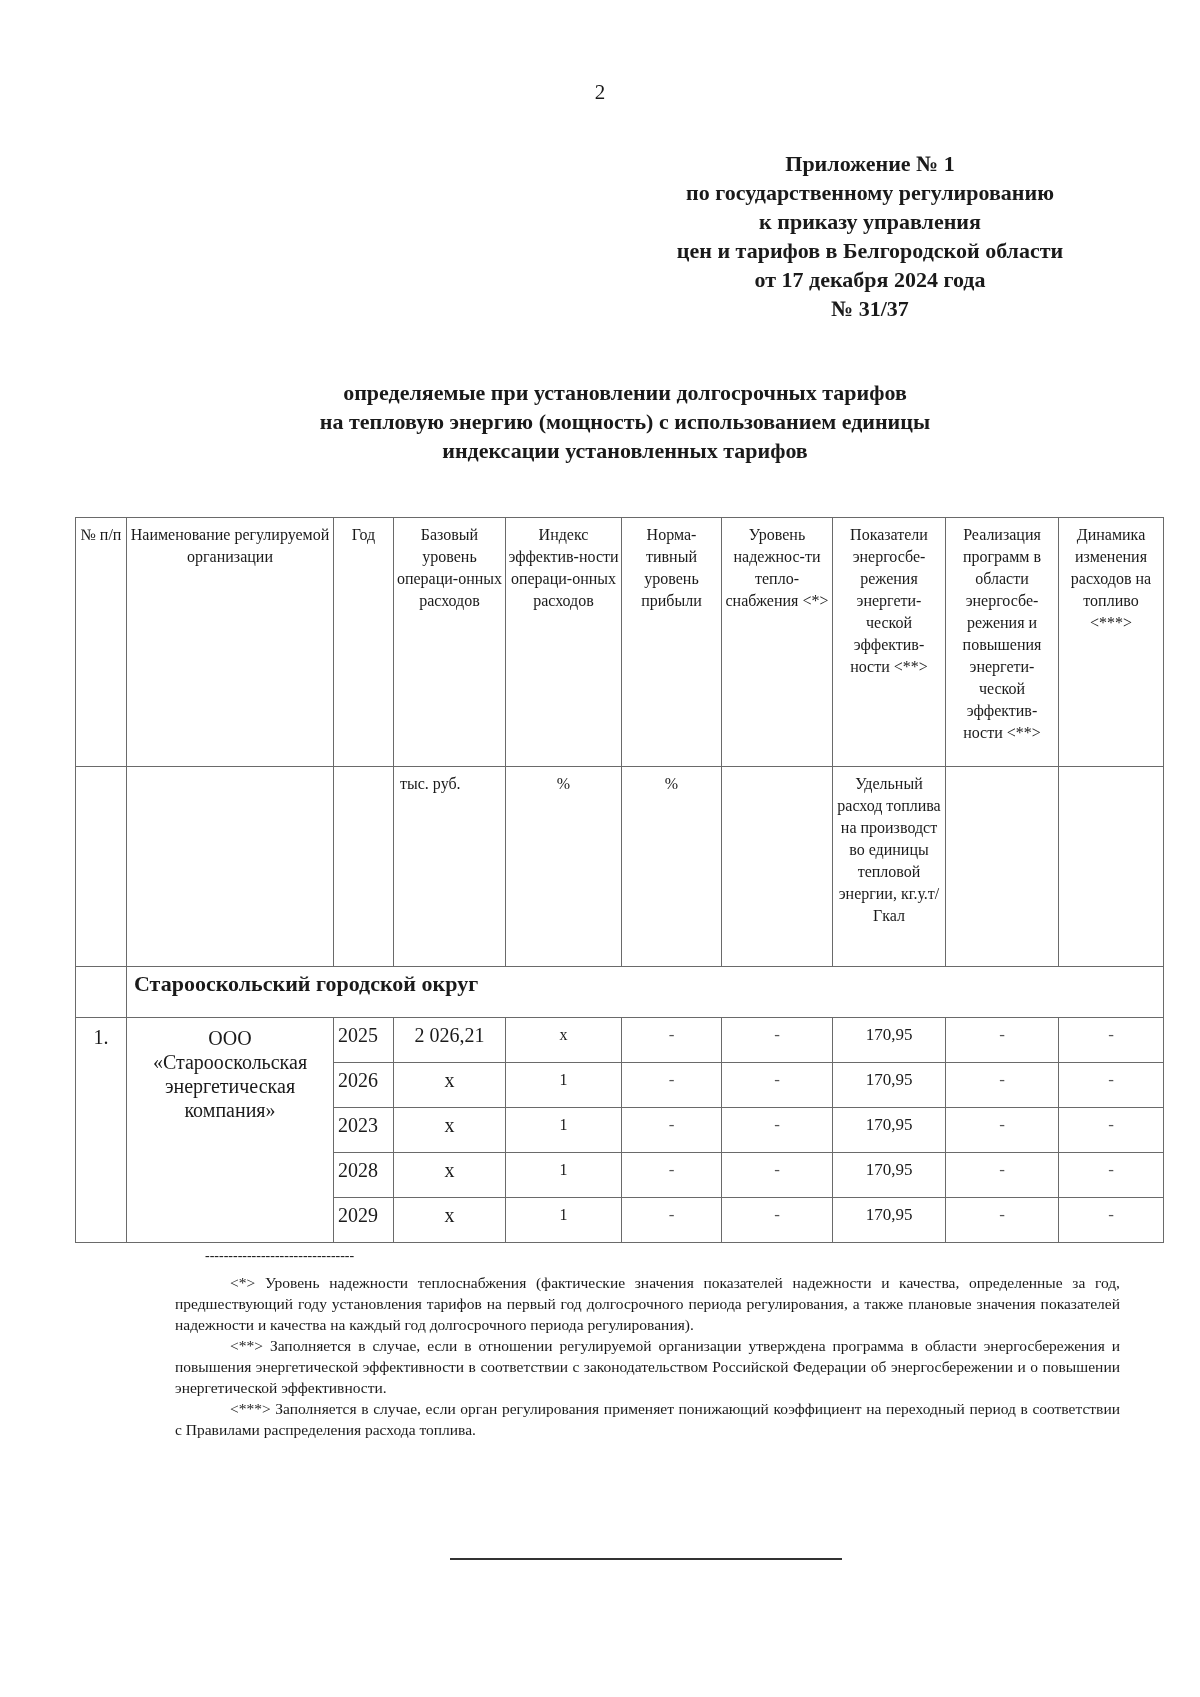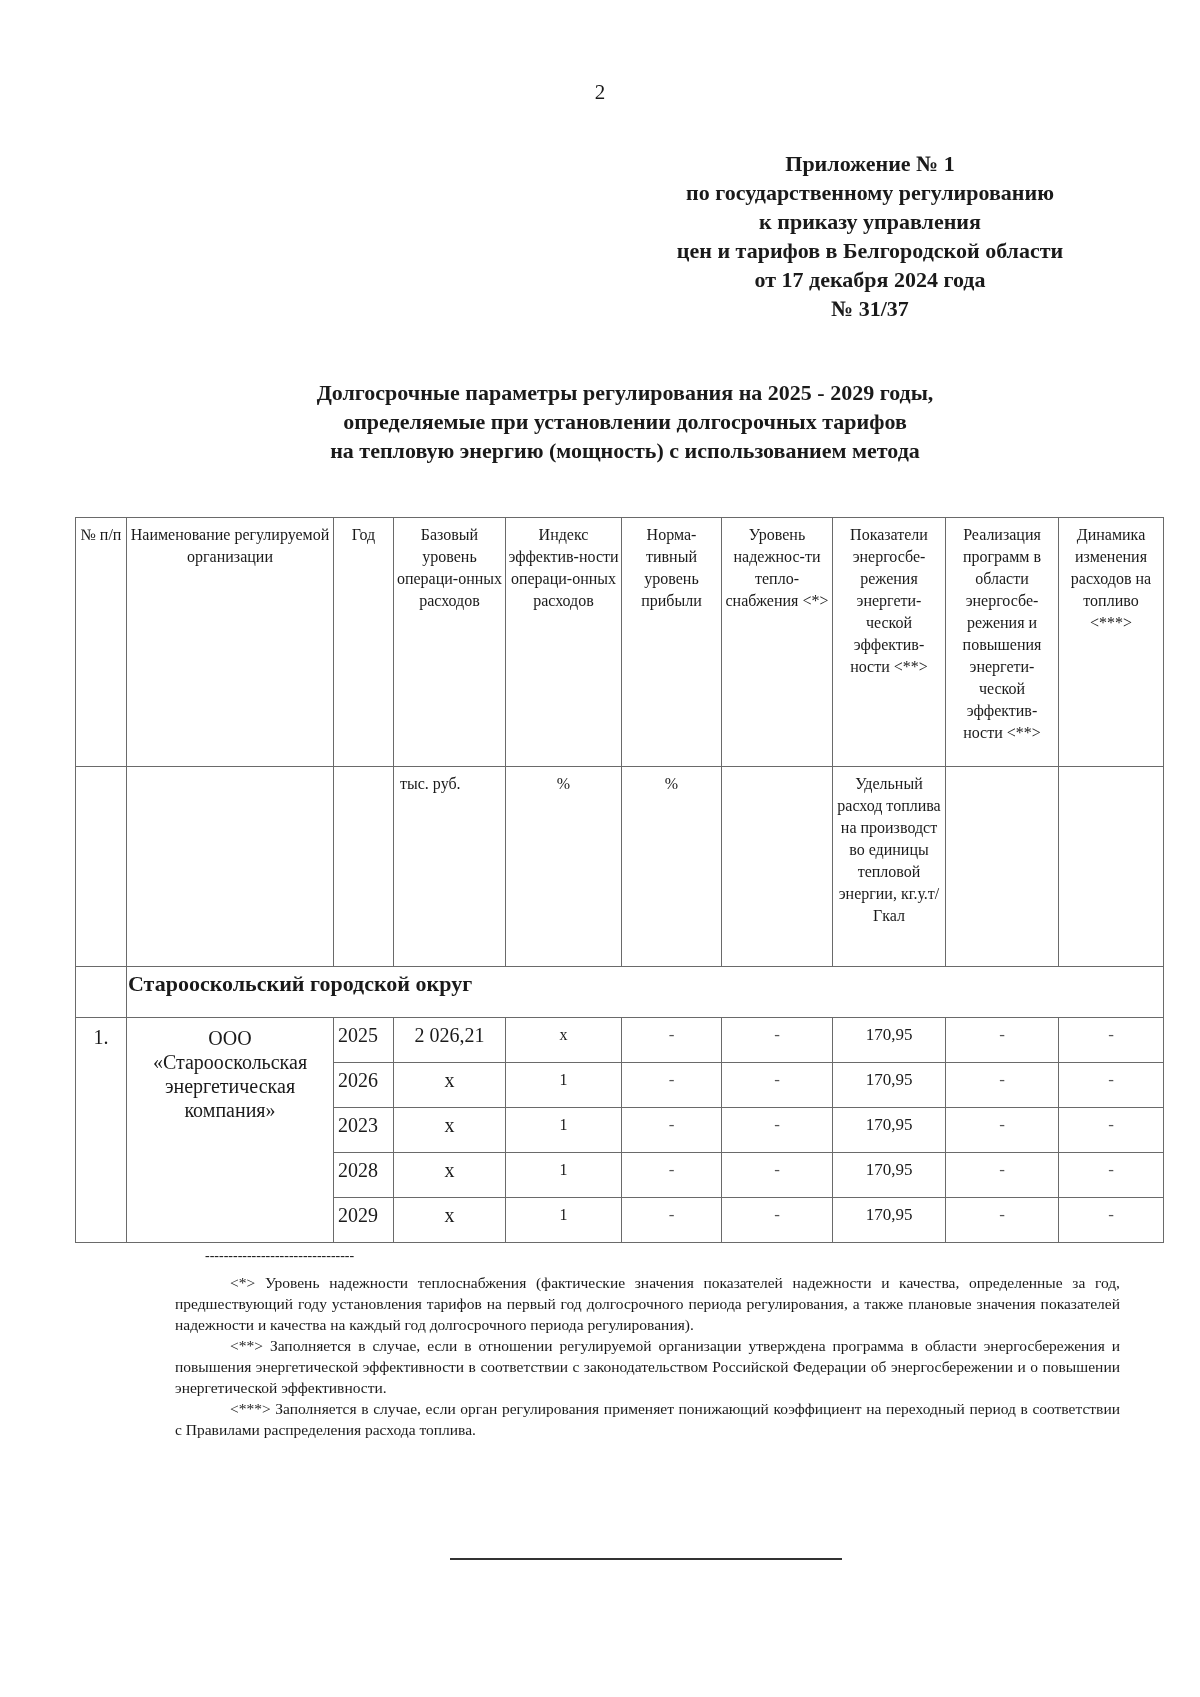--- a/index.html
+++ b/index.html
@@ -10,21 +10,21 @@
               font-weight:bold; font-size:22px; line-height:29px; }
   .doc-title { position:absolute; top:378px; left:200px; width:850px; text-align:center;
                font-weight:bold; font-size:22px; line-height:29px; }
   table.params { position:absolute; top:517px; left:75px; border-collapse:collapse;
                  table-layout:fixed; width:1088px; font-size:16px; line-height:22px; }
   table.params td { border:1px solid #6a6a6a; vertical-align:top; text-align:center;
                     padding:6px 2px 0 2px; }
   .hdr td { height:242px; }
   .units td { height:193px; }
   .region td { height:44px; vertical-align:middle; padding:0 2px; }
-  .region .rname { text-align:left; font-weight:bold; font-size:22px; padding-left:1px; }
+  .region .rname { text-align:left; font-weight:bold; font-size:22px; padding-left:7px; }
   .drow td { height:38px; vertical-align:middle; padding:0 2px; font-size:17px; }
   .drow td.year { font-size:20px; text-align:left; padding-left:4px; }
   .drow td.base { font-size:20px; }
   .drow td.idx { font-size:16px; }
   .drow td.num { font-size:20px; vertical-align:top; padding-top:8px; }
   .drow td.org { font-size:20px; vertical-align:top; padding-top:8px; line-height:24px; }
   .drow td.dash { color:#555; }
   .fn-sep { position:absolute; top:1248px; left:205px; font-size:14px; letter-spacing:0px; }
   .footnotes { position:absolute; top:1272px; left:175px; width:945px; font-size:15.5px;
                line-height:21px; text-align:justify; }
@@ -40,23 +40,23 @@
 <div class="appendix">
   <div>Приложение № 1</div>
   <div>по государственному регулированию</div>
   <div>к приказу управления</div>
   <div>цен и тарифов в Белгородской области</div>
   <div>от 17 декабря 2024 года</div>
   <div>№ 31/37</div>
 </div>
 
 <div class="doc-title">
-  <div>Долгосрочные параметры регулирования на 2025 - 2029 годы,</div>
   <div>определяемые при установлении долгосрочных тарифов</div>
-  <div>на тепловую энергию (мощность) с использованием метода</div>
+  <div>на тепловую энергию (мощность) с использованием единицы</div>
+  <div>индексации установленных тарифов</div>
 </div>
 
 <table class="params">
   <colgroup>
     <col style="width:51px">
       <col style="width:207px">
       <col style="width:60px">
       <col style="width:112px">
     <col style="width:116px">
       <col style="width:100px">

